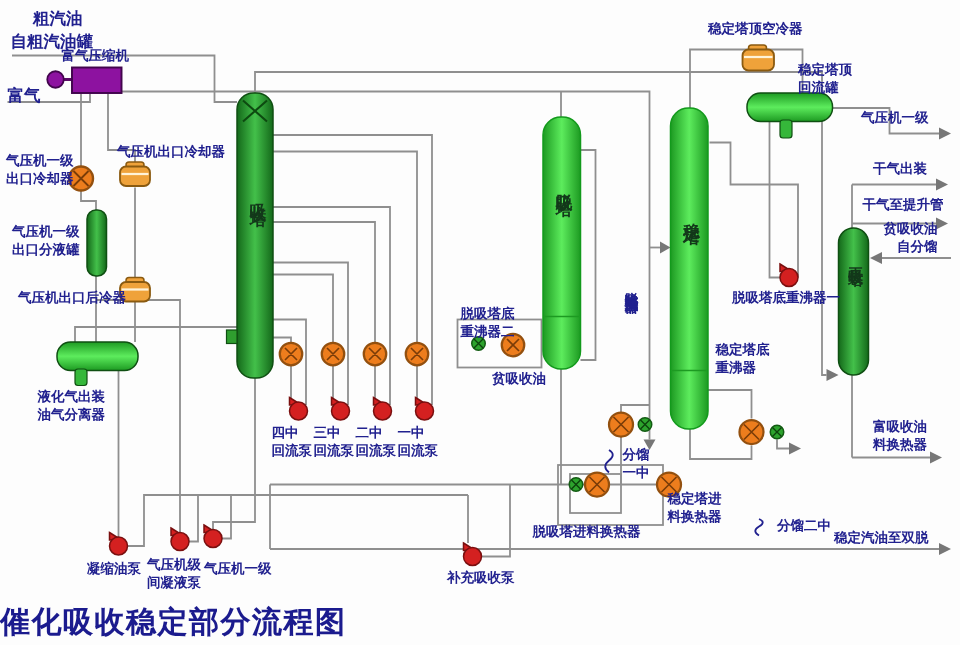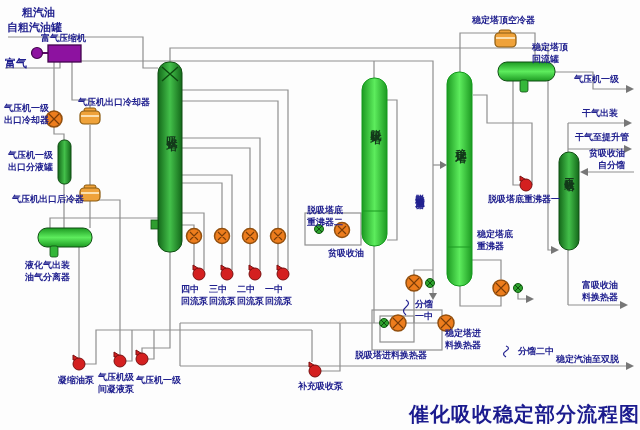--- a/index.html
+++ b/index.html
@@ -8,21 +8,21 @@
   #pipes{position:absolute;left:0;top:0;}
   .lb{position:absolute;font-weight:bold;font-size:9px;line-height:1.3;color:#21218f;
       white-space:nowrap;z-index:5;}
   .lb.big{font-size:11px;}
   .lb.c{}
   .lb.r{text-align:right;}
   .lb.w span{display:block;white-space:nowrap;}
   .vlb{position:absolute;writing-mode:vertical-rl;text-orientation:upright;font-weight:bold;
        color:#13381a;letter-spacing:2px;z-index:6;font-size:11px;}
   .vlb.nv{color:#21218f;font-size:9px;letter-spacing:1px;}
-  .ttl{position:absolute;left:0;right:0;top:401px;text-align:right;
+  .ttl{position:absolute;left:0;right:0;top:401px;text-align:left;
        font-family:"DejaVu Serif",serif;font-weight:bold;font-size:20px;color:#1b1b8e;
        letter-spacing:1px;z-index:5;}
 </style>
 </head>
 <body>
 
 <div id="canvas">
 
 <svg id="pipes" width="640" height="430" viewBox="0 0 640 430">
   <defs>

